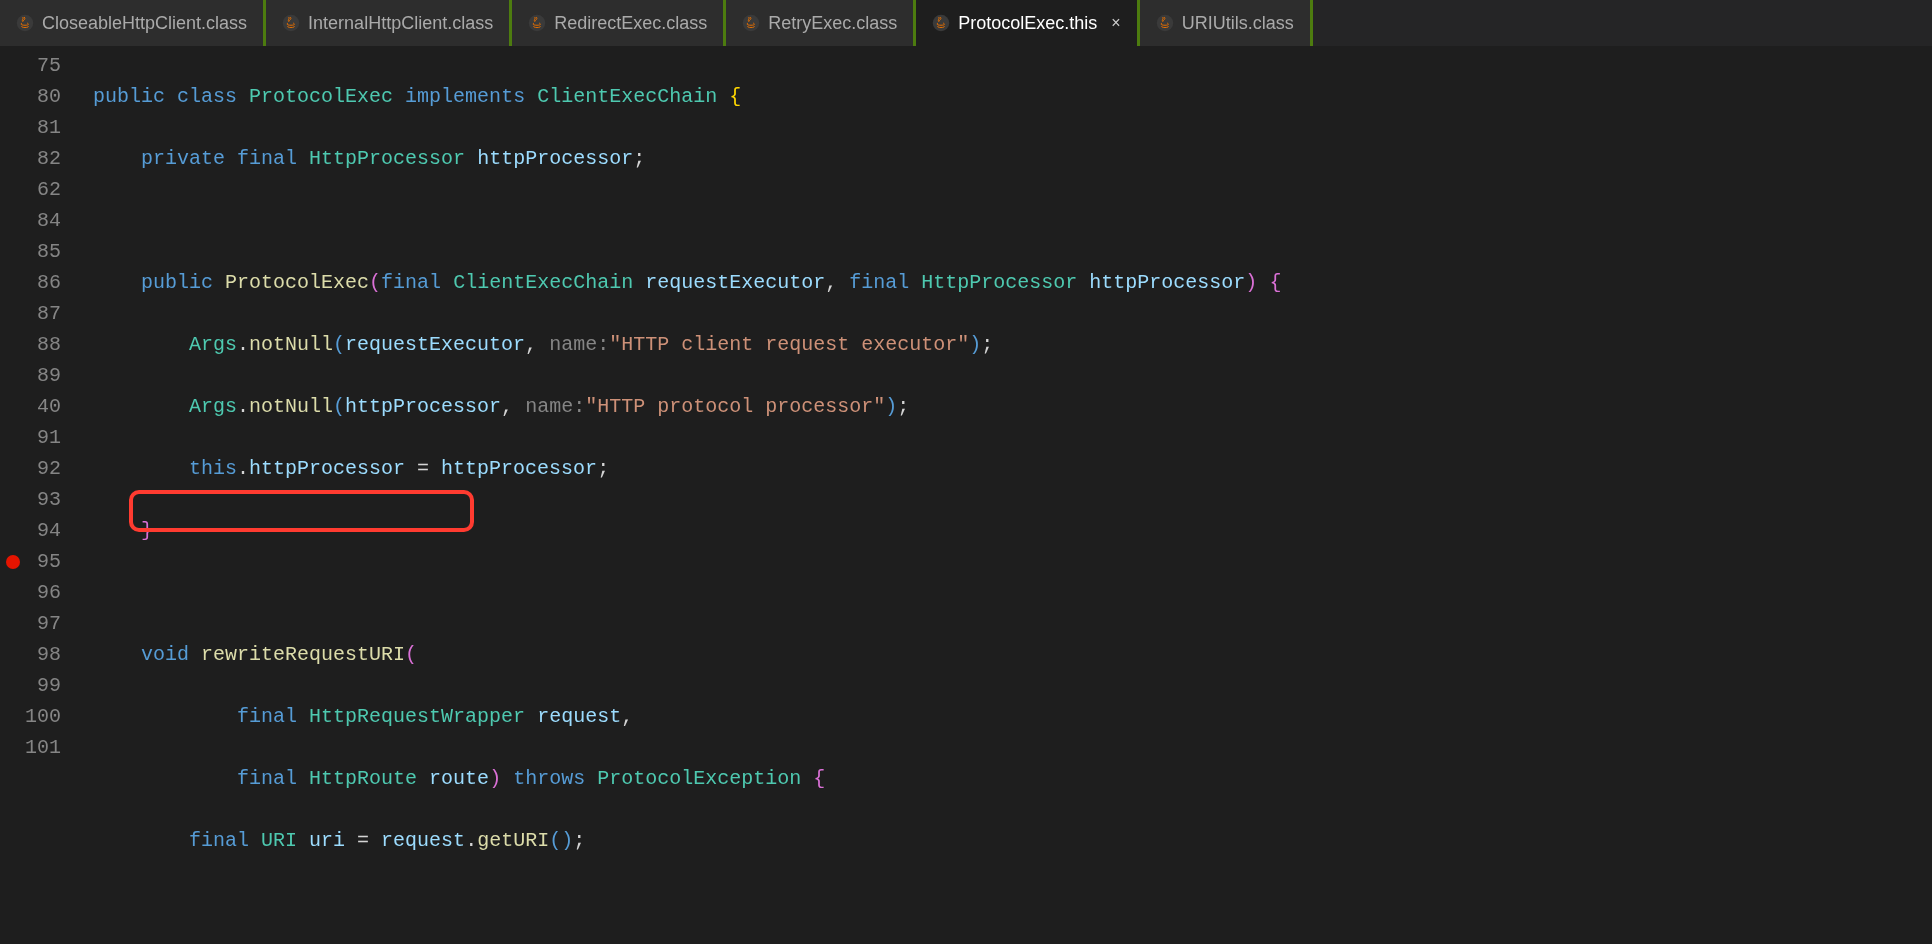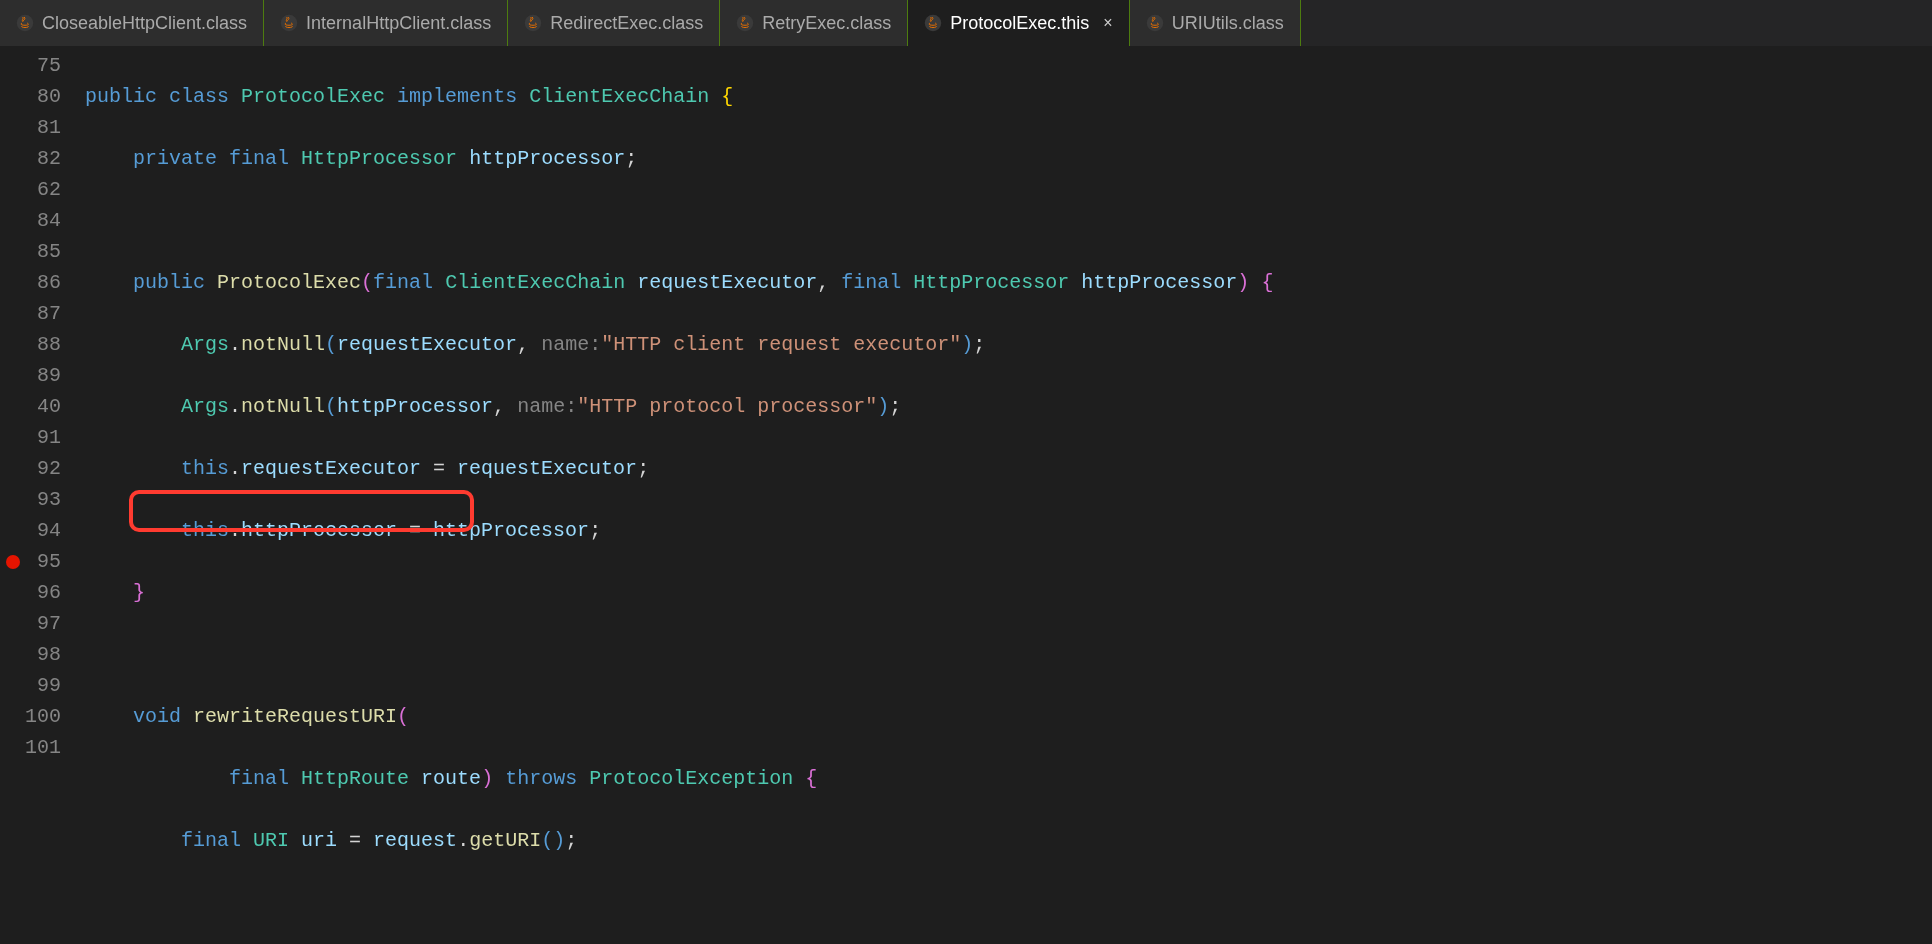--- a/index.html
+++ b/index.html
@@ -16,21 +16,21 @@
     background: #252526;
     align-items: stretch;
   }
   .tab {
     display: flex;
     align-items: center;
     padding: 0 16px;
     gap: 8px;
     color: #aaa;
     font-size: 18px;
-    border-right: 1px solid #4d7c0f;
+    border-right: 3px solid #4d7c0f;
     font-family: "Segoe UI", Arial, sans-serif;
     background: #2d2d2d;
     cursor: pointer;
   }
   .tab.active {
     background: #1e1e1e;
     color: #fff;
   }
   .tab svg { flex-shrink: 0; }
   .tab .close { font-size: 16px; color: #ccc; margin-left: 6px; }
@@ -58,21 +58,21 @@
     background: #e51400;
     border-radius: 50%;
     margin-top: 9px;
   }
   .code {
     white-space: pre;
     color: #d4d4d4;
     position: relative;
     flex: 1;
   }
-  .code .line { height: 31px; display: block; }
+  .code .line { height: 31px; display: block; margin-left: 8px; }
   .tk-keyword { color: #569cd6; }
   .tk-this { color: #569cd6; }
   .tk-type { color: #4ec9b0; }
   .tk-method { color: #dcdcaa; }
   .tk-var { color: #9cdcfe; }
   .tk-string { color: #ce9178; }
   .tk-hint { color: #858585; }
   .tk-brace { color: #ffd700; }
   .tk-brace2 { color: #da70d6; }
   .tk-brace3 { color: #569cd6; }
@@ -163,25 +163,25 @@
     <div class="lineno">101</div>
   </div>
 
   <div class="code">
 <span class="line"><span class="tk-keyword">public</span> <span class="tk-keyword">class</span> <span class="tk-type">ProtocolExec</span> <span class="tk-keyword">implements</span> <span class="tk-type">ClientExecChain</span> <span class="tk-brace">{</span></span>
 <span class="line">    <span class="tk-keyword">private</span> <span class="tk-keyword">final</span> <span class="tk-type">HttpProcessor</span> <span class="tk-var">httpProcessor</span><span>;</span></span>
 <span class="line"><span></span></span>
 <span class="line">    <span class="tk-keyword">public</span> <span class="tk-method">ProtocolExec</span><span class="tk-brace2">(</span><span class="tk-keyword">final</span> <span class="tk-type">ClientExecChain</span> <span class="tk-var">requestExecutor</span><span>,</span> <span class="tk-keyword">final</span> <span class="tk-type">HttpProcessor</span> <span class="tk-var">httpProcessor</span><span class="tk-brace2">)</span> <span class="tk-brace2">{</span></span>
 <span class="line">        <span class="tk-type">Args</span><span>.</span><span class="tk-method">notNull</span><span class="tk-brace3">(</span><span class="tk-var">requestExecutor</span><span>,</span> <span class="tk-hint">name:</span><span class="tk-string">"HTTP client request executor"</span><span class="tk-brace3">)</span><span>;</span></span>
 <span class="line">        <span class="tk-type">Args</span><span>.</span><span class="tk-method">notNull</span><span class="tk-brace3">(</span><span class="tk-var">httpProcessor</span><span>,</span> <span class="tk-hint">name:</span><span class="tk-string">"HTTP protocol processor"</span><span class="tk-brace3">)</span><span>;</span></span>
-<span class="line">        <span class="tk-this">this</span><span>.</span><span class="tk-var">requestExecutor</span><span> = </span><span class="tk-var">requestExecutor</span><span>;</span></span>
 <span class="line">        <span class="tk-this">this</span><span>.</span><span class="tk-var">httpProcessor</span><span> = </span><span class="tk-var">httpProcessor</span><span>;</span></span>
 <span class="line">    <span class="tk-brace2">}</span></span>
 <span class="line"><span></span></span>
 <span class="line">    <span class="tk-keyword">void</span> <span class="tk-method">rewriteRequestURI</span><span class="tk-brace2">(</span></span>
+<span class="line">            <span class="tk-keyword">final</span> <span class="tk-type">HttpRequestWrapper</span> <span class="tk-var">request</span><span>,</span></span>
 <span class="line">            <span class="tk-keyword">final</span> <span class="tk-type">HttpRoute</span> <span class="tk-var">route</span><span class="tk-brace2">)</span> <span class="tk-keyword">throws</span> <span class="tk-type">ProtocolException</span> <span class="tk-brace2">{</span></span>
 <span class="line">        <span class="tk-keyword">final</span> <span class="tk-type">URI</span> <span class="tk-var">uri</span><span> = </span><span class="tk-var">request</span><span>.</span><span class="tk-method">getURI</span><span class="tk-brace3">(</span><span class="tk-brace3">)</span><span>;</span></span>
 
 
 
 
 
 
 
 

